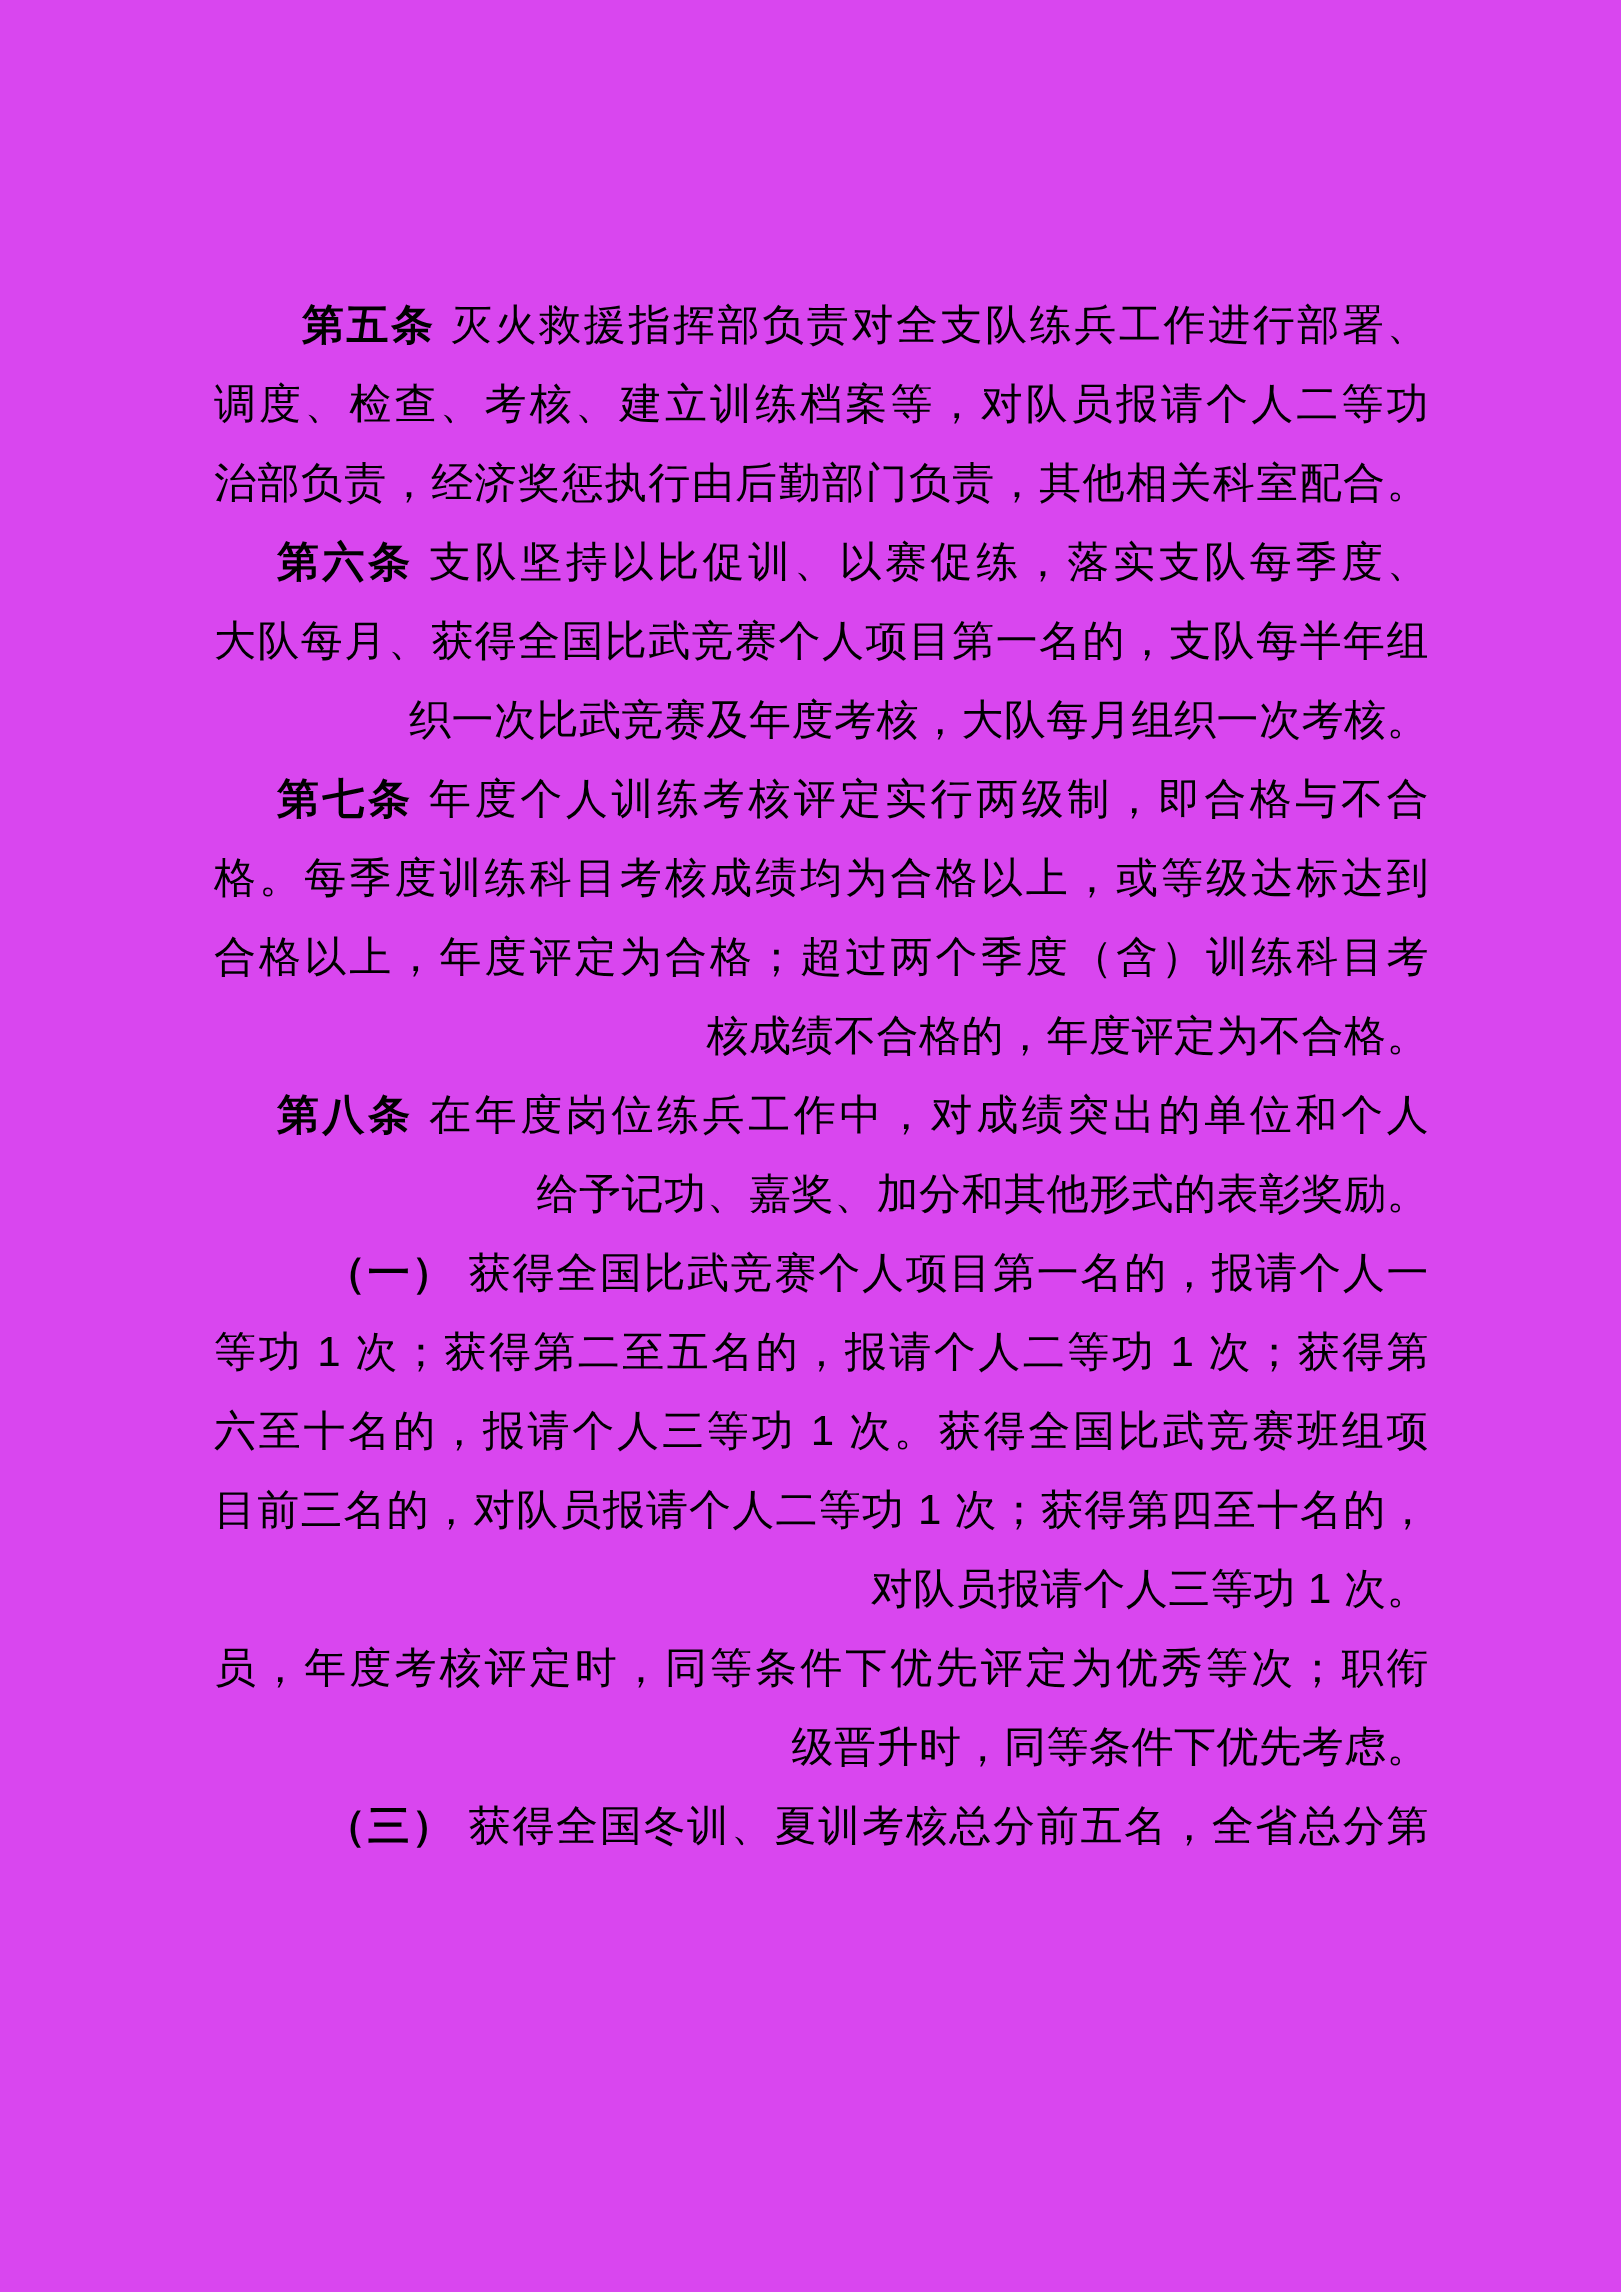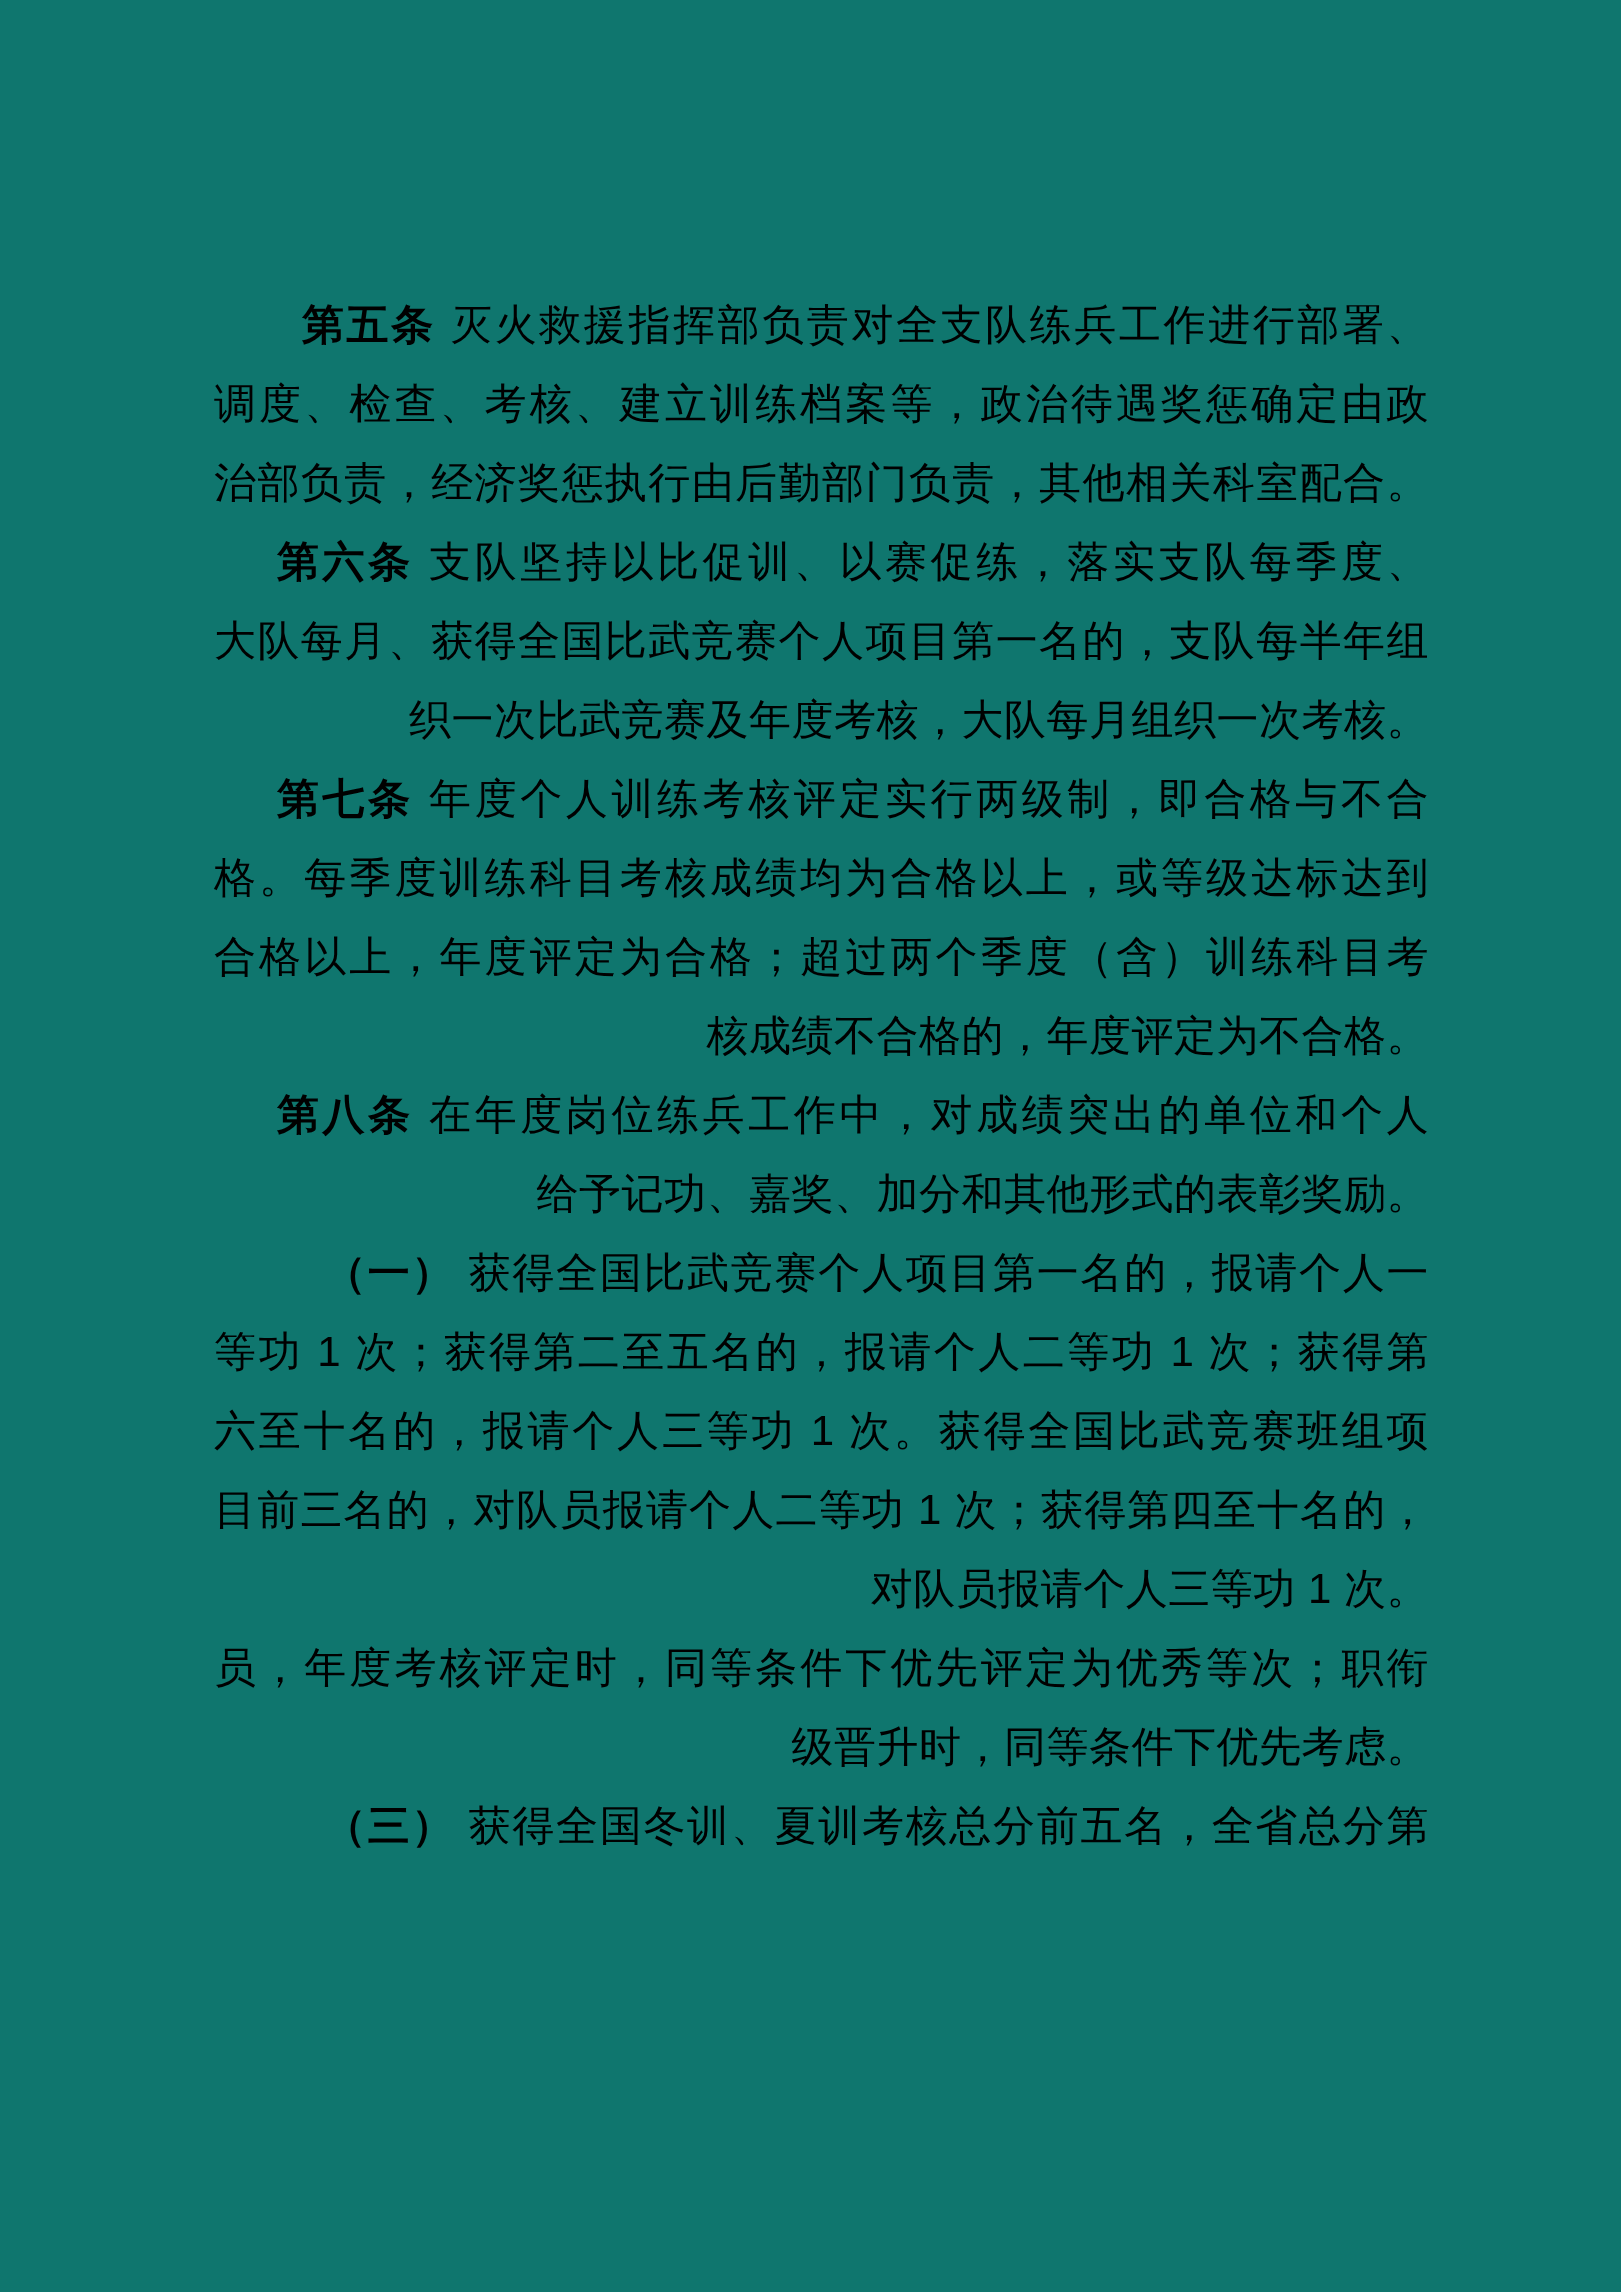--- a/index.html
+++ b/index.html
@@ -12,21 +12,21 @@
     height: 2293px;
     position: relative;
     font-family: "Liberation Sans", sans-serif;
     color: #000000;
   }
   .page {
     position: absolute;
     left: 0; top: 0;
     width: 1621px;
     height: 2293px;
-    background: #0f766e;
+    background: #d946ef;
     overflow: hidden;
   }
   .doc-body {
     position: absolute;
     left: 214px;
     top: 285px;
     width: 1215px;
   }
   .line {
     height: 79px;
@@ -47,21 +47,21 @@
   .ind-article-first { padding-left: 88px; }
   .ind-article       { padding-left: 63px; }
   .ind-item          { padding-left: 110px; }
 </style>
 </head>
 <body>
 
 <div class="page">
   <div class="doc-body">
       <div class="line ind-article-first j"><b>第五条</b> 灭火救援指挥部负责对全支队练兵工作进行部署、</div>
-      <div class="line j">调度、检查、考核、建立训练档案等，政治待遇奖惩确定由政</div>
+      <div class="line j">调度、检查、考核、建立训练档案等，对队员报请个人二等功</div>
       <div class="line j">治部负责，经济奖惩执行由后勤部门负责，其他相关科室配合。</div>
       <div class="line ind-article j"><b>第六条</b> 支队坚持以比促训、以赛促练，落实支队每季度、</div>
       <div class="line j">大队每月、获得全国比武竞赛个人项目第一名的，支队每半年组</div>
       <div class="line">织一次比武竞赛及年度考核，大队每月组织一次考核。</div>
       <div class="line ind-article j"><b>第七条</b> 年度个人训练考核评定实行两级制，即合格与不合</div>
       <div class="line j">格。每季度训练科目考核成绩均为合格以上，或等级达标达到</div>
       <div class="line j">合格以上，年度评定为合格；超过两个季度（含）训练科目考</div>
       <div class="line">核成绩不合格的，年度评定为不合格。</div>
       <div class="line ind-article j"><b>第八条</b> 在年度岗位练兵工作中，对成绩突出的单位和个人</div>
       <div class="line">给予记功、嘉奖、加分和其他形式的表彰奖励。</div>

